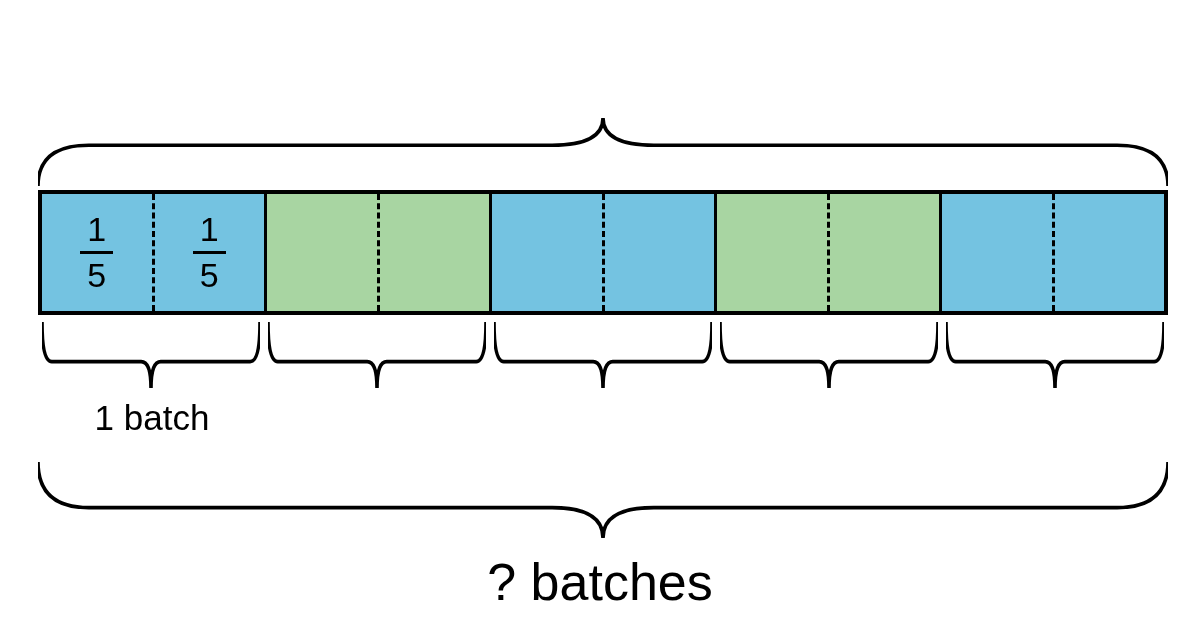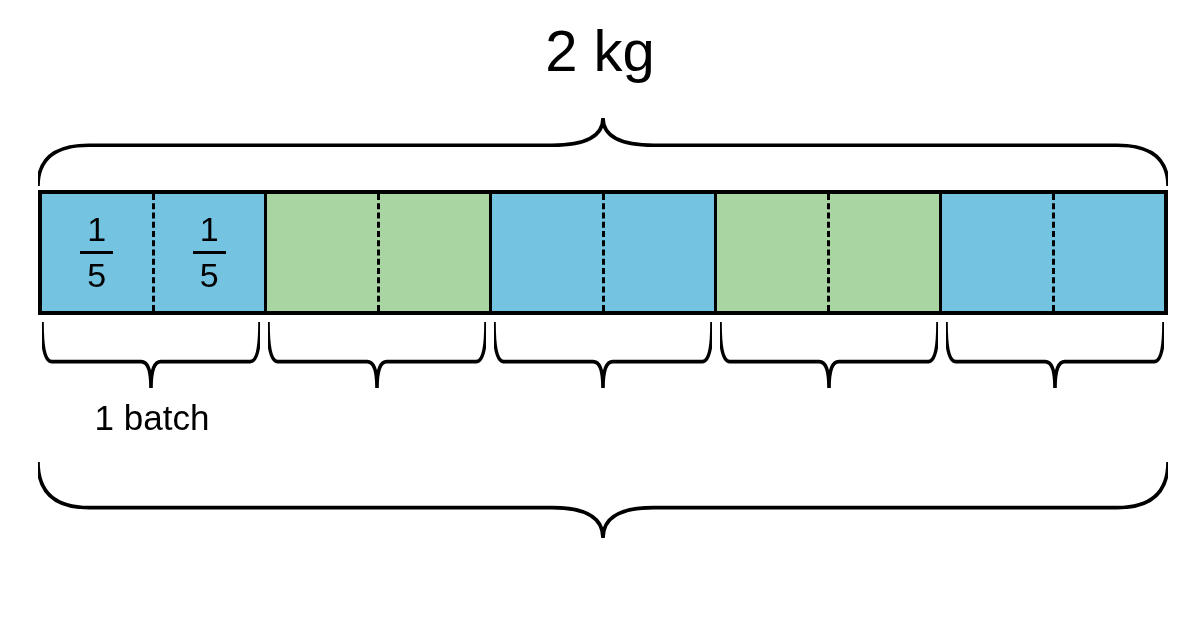--- a/index.html
+++ b/index.html
@@ -90,21 +90,20 @@
   .fraction .den {
     display: block;
     padding-top: 2px;
   }
 </style>
 </head>
 <body>
 
 <div id="stage">
 
-  <div id="total-label" class="label">2 kg</div>
 
   <svg class="brace" style="left:38px; top:118px;" width="1130" height="68" viewBox="0 0 200 40" preserveAspectRatio="none">
     <path d="M 0,40 Q 0,16 9,16 L 91,16 Q 100,16 100,0 Q 100,16 109,16 L 191,16 Q 200,16 200,40"></path>
   </svg>
 
   <div id="tape-bar">
       <div class="cell dashed-right" style="background: rgb(116, 195, 225);">
         <div class="fraction">
           <span class="num">1</span>
           <span class="den">5</span>
@@ -141,14 +140,15 @@
   <svg class="brace pair-brace" style="left:946px; top:322px;" width="218" height="66" viewBox="0 0 200 40" preserveAspectRatio="none">
     <path d="M 0,0 Q 0,24 9,24 L 91,24 Q 100,24 100,40 Q 100,24 109,24 L 191,24 Q 200,24 200,0"></path>
   </svg>
 
   <div id="batch-label" class="label">1 batch</div>
 
   <svg class="brace" style="left:38px; top:462px;" width="1130" height="76" viewBox="0 0 200 40" preserveAspectRatio="none">
     <path d="M 0,0 Q 0,24 9,24 L 91,24 Q 100,24 100,40 Q 100,24 109,24 L 191,24 Q 200,24 200,0"></path>
   </svg>
 
+  <div id="question-label" class="label">? batches</div>
 
 </div>
 
 </body></html>

